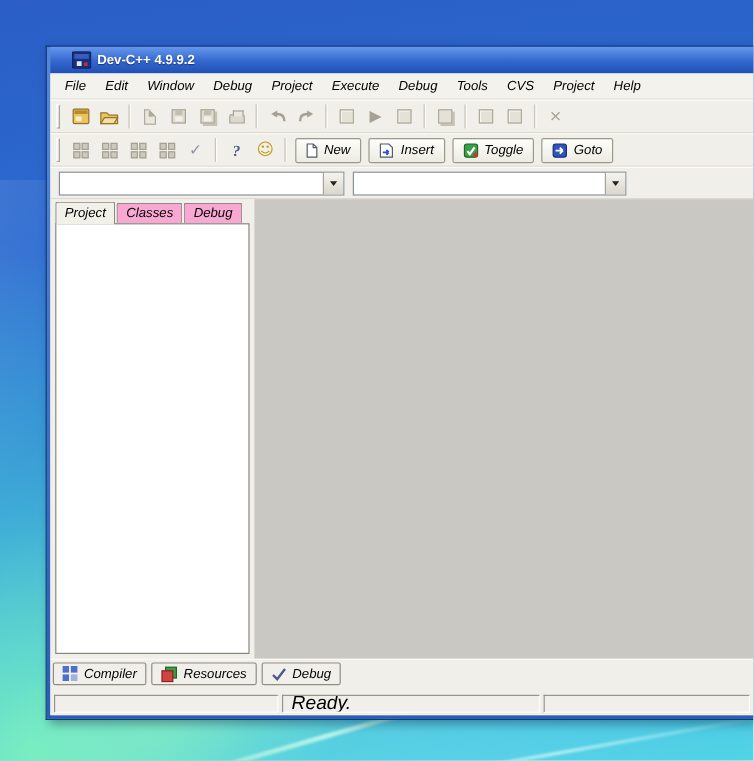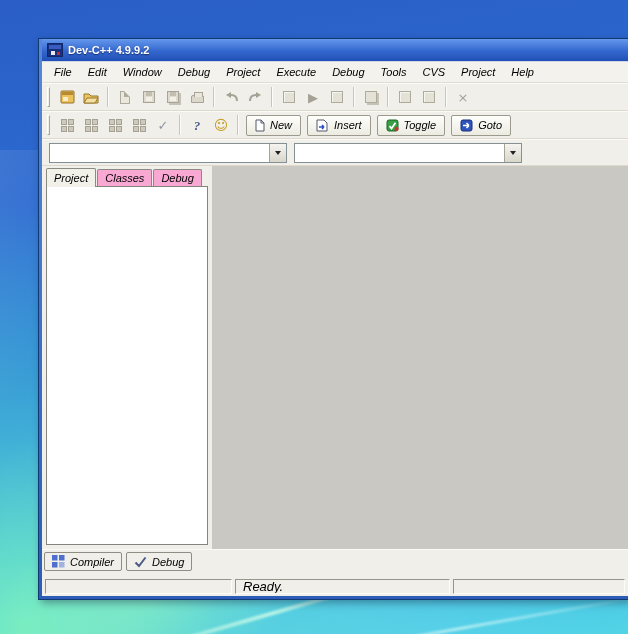--- a/index.html
+++ b/index.html
@@ -32,21 +32,21 @@
   .window {
     position:absolute; left:38px; top:38px; right:0; bottom:34px;
     background:linear-gradient(#5588dd,#2a5cb8);
     border:1px solid #123a72; border-right:none;
     padding:0 0 3px 3px;
     display:flex; flex-direction:column;
     box-shadow:3px 3px 8px rgba(0,0,30,.35);
   }
   .titlebar {
     height:22px; flex:0 0 22px;
-    display:flex; align-items:center; gap:5px; padding:0 5px;
+    display:flex; align-items:center; gap:5px; padding:0 18px;
     background:linear-gradient(#6498ec, #3467ce 55%, #2050b6);
   }
   .title { color:#fff; font-weight:bold; font-size:11px; text-shadow:0 1px 1px rgba(0,0,40,.5); }
   .appicon { width:16px; height:14px; display:flex; }
 
   .client { flex:1; display:flex; flex-direction:column; background:#f0efe9; border-top:1px solid #cfd6e6; min-height:0;font-style:italic; }
 
   
   .menubar { height:21px; flex:0 0 21px; display:flex; align-items:center; padding-left:4px;
              background:#f3f2ec; border-bottom:1px solid #e0ddd2; }
@@ -106,21 +106,21 @@
   .bottomtabs { height:24px; flex:0 0 24px; display:flex; align-items:center; gap:4px; padding-left:2px;
                 background:#f0efe9; border-top:1px solid #fbfaf6; }
   .btab { display:inline-flex; align-items:center; gap:5px; height:19px; padding:0 7px;
           background:#f0efe9; border:1px solid #8f8d84; border-radius:2px; font-size:11px; cursor:default; }
   .bicon { display:flex; align-items:center; }
 
   
   .statusgap { height:5px; flex:0 0 5px; background:#f0efe9; }
   .statusbar { height:18px; flex:0 0 18px; display:flex; gap:3px; padding:1px 3px 2px 3px; background:#f0efe9; }
   .sb { border:1px solid; border-color:#97948a #fdfcf8 #fdfcf8 #97948a; height:15px; line-height:14px;
-        font-size:13px; padding:0 7px; overflow:hidden; white-space:nowrap; }
+        font-size:16px; padding:0 7px; overflow:hidden; white-space:nowrap; }
   .sb1 { width:187px; flex:0 0 187px; }
   .sb2 { flex:1; }
   .sb3 { width:172px; flex:0 0 172px; }
 </style>
 </head>
 <body>
 
 <div class="desktop">
   <div class="streak s4"></div>
   <div class="streak s1"></div>
@@ -343,20 +343,29 @@
                 <rect x="0" y="0" width="5.5" height="5.5" fill="#4e6fce"></rect>
                 <rect x="7" y="0" width="5.5" height="5.5" fill="#4e6fce"></rect>
                 <rect x="0" y="7" width="5.5" height="5.5" fill="#4e6fce"></rect>
                 <rect x="7" y="7" width="5.5" height="5.5" fill="#9fb2e4"></rect>
               </svg>
             </span>
           <span>Compiler</span>
         </span>
         <span class="btab">
           <span class="bicon">
+              <svg width="14" height="14">
+                <rect x="4" y="1" width="9" height="9" fill="#3c9e46" stroke="#1c6626"></rect>
+                <rect x="1" y="4" width="9" height="9" fill="#d24444" stroke="#8c1e1e"></rect>
+              </svg>
+            </span>
+          <span>Resources</span>
+        </span>
+        <span class="btab">
+          <span class="bicon">
               <svg width="13" height="12">
                 <path d="M1.5 6.5 L5 10 L11.5 1.5" fill="none" stroke="#4d5a86" stroke-width="2"></path>
               </svg>
             </span>
           <span>Debug</span>
         </span>
       </div>
 
       <div class="statusgap"></div>
 

